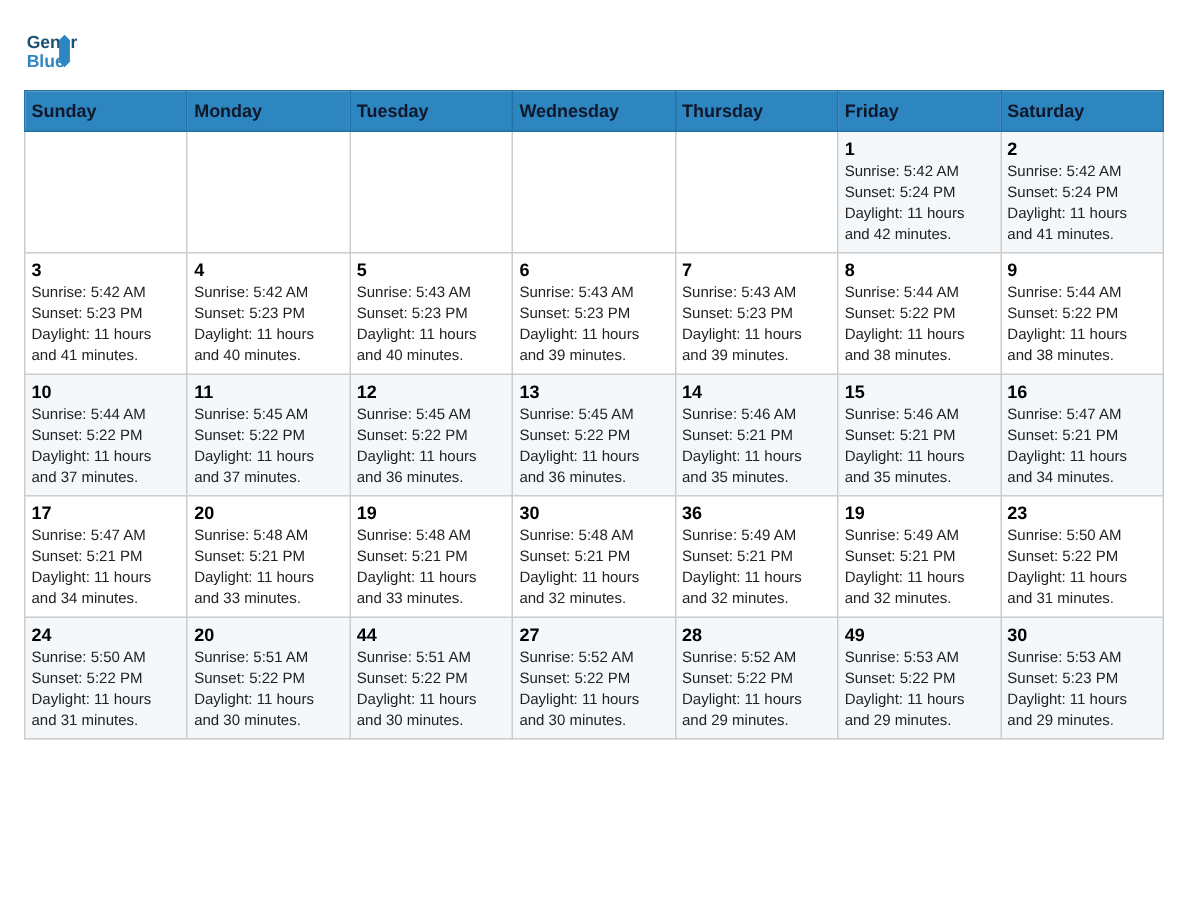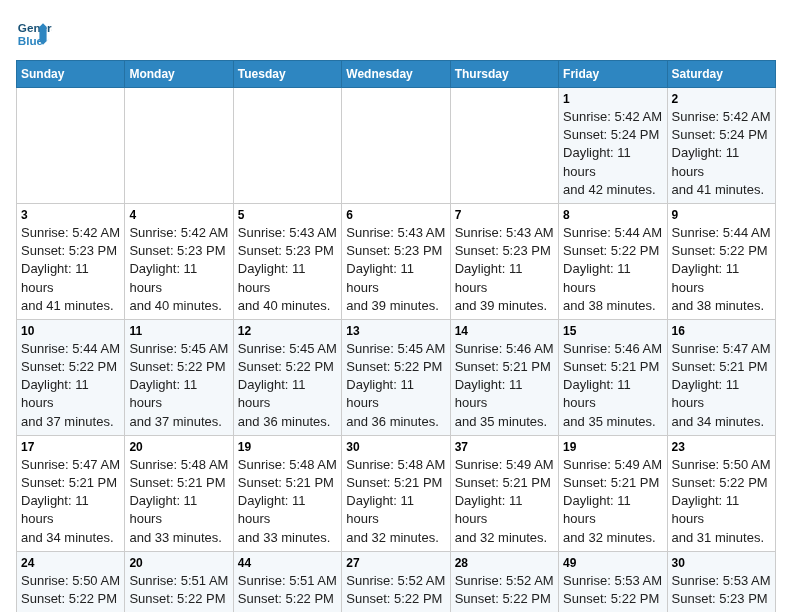--- a/index.html
+++ b/index.html
@@ -41,21 +41,21 @@
       font-size: 14px;
       color: #555;
     }
     table {
       width: 100%;
       border-collapse: collapse;
       font-size: 11px;
     }
     thead th {
       background-color: #2e86c1;
-      color: #ffffff;
+      color: #0f172a;
       padding: 6px 4px;
       text-align: left;
       font-size: 12px;
       font-weight: bold;
       border: 1px solid #2471a3;
     }
     tbody td {
       border: 1px solid #ccc;
       vertical-align: top;
       padding: 4px;
@@ -70,21 +70,21 @@
       background: #fff;
     }
     .day-num {
       font-weight: bold;
       font-size: 12px;
       display: block;
       margin-bottom: 2px;
     }
     .day-info {
       color: #222;
-      font-size: 13px;
+      font-size: 10px;
       line-height: 1.4;
     }
     .empty {
       background: #fff !important;
     }
   </style>
 </head>
 <body>
 
 <div class="header">
@@ -260,21 +260,21 @@
 and 33 minutes.</div>
         </td>
         <td>
           <span class="day-num">30</span>
           <div class="day-info" style="white-space: pre-line;">Sunrise: 5:48 AM
 Sunset: 5:21 PM
 Daylight: 11 hours
 and 32 minutes.</div>
         </td>
         <td>
-          <span class="day-num">37</span>
+          <span class="day-num">36</span>
           <div class="day-info" style="white-space: pre-line;">Sunrise: 5:49 AM
 Sunset: 5:21 PM
 Daylight: 11 hours
 and 32 minutes.</div>
         </td>
         <td>
           <span class="day-num">19</span>
           <div class="day-info" style="white-space: pre-line;">Sunrise: 5:49 AM
 Sunset: 5:21 PM
 Daylight: 11 hours

